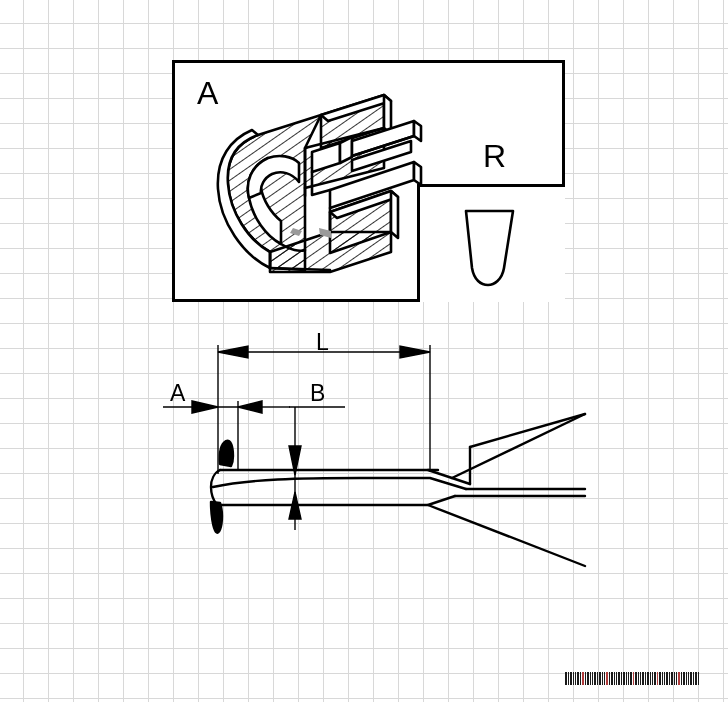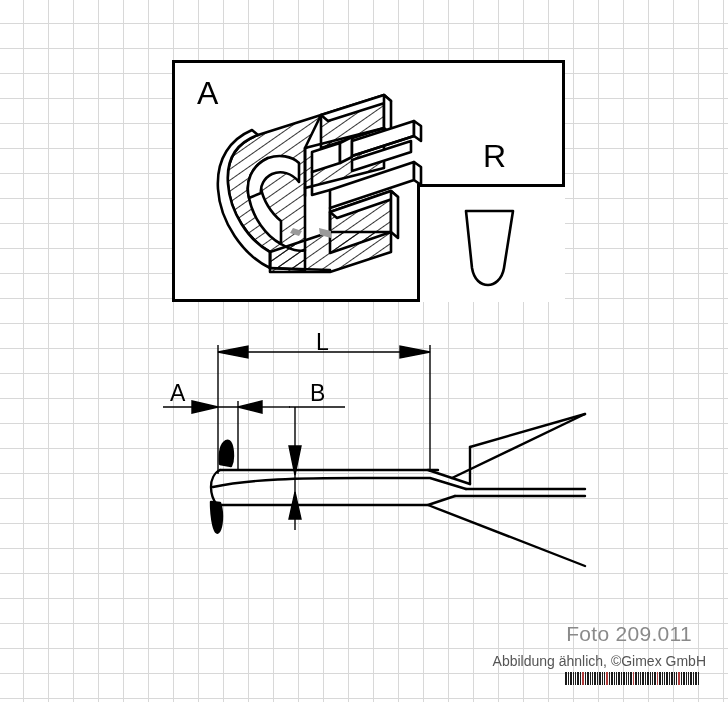--- a/index.html
+++ b/index.html
@@ -206,22 +206,20 @@
       <line x1="289" y1="407" x2="345" y2="407"></line>
       <polygon points="295,475 289,446 301,446"></polygon>
       <polygon points="295,492 289,519 301,519"></polygon>
     </g>
   </svg>
 
   <div class="letter" style="left:316px;top:331px;font-size:23px;">L</div>
   <div class="letter" style="left:170px;top:382px;font-size:23px;">A</div>
   <div class="letter" style="left:310px;top:382px;font-size:23px;">B</div>
 
-  <div class="foto-label">Foto 209.011</div>
-  <div class="abb-label">Abbildung ähnlich, ©Gimex GmbH</div>
   <div class="barcode" id="barcode">
       <span class="bar" style="width: 2px; background: rgb(26, 26, 26);"></span>
       <span class="bar" style="width: 1px; background: rgb(26, 26, 26);"></span>
       <span class="bar" style="width: 2px; background: rgb(26, 26, 26);"></span>
       <span class="bar" style="width: 1px; background: rgb(26, 26, 26);"></span>
       <span class="bar" style="width: 1px; background: rgb(26, 26, 26);"></span>
       <span class="bar" style="width: 2px; background: rgb(26, 26, 26);"></span>
       <span class="bar" style="width: 1px; background: rgb(26, 26, 26);"></span>
       <span class="bar" style="width: 2px; background: rgb(176, 58, 58);"></span>
       <span class="bar" style="width: 1px; background: rgb(26, 26, 26);"></span>

